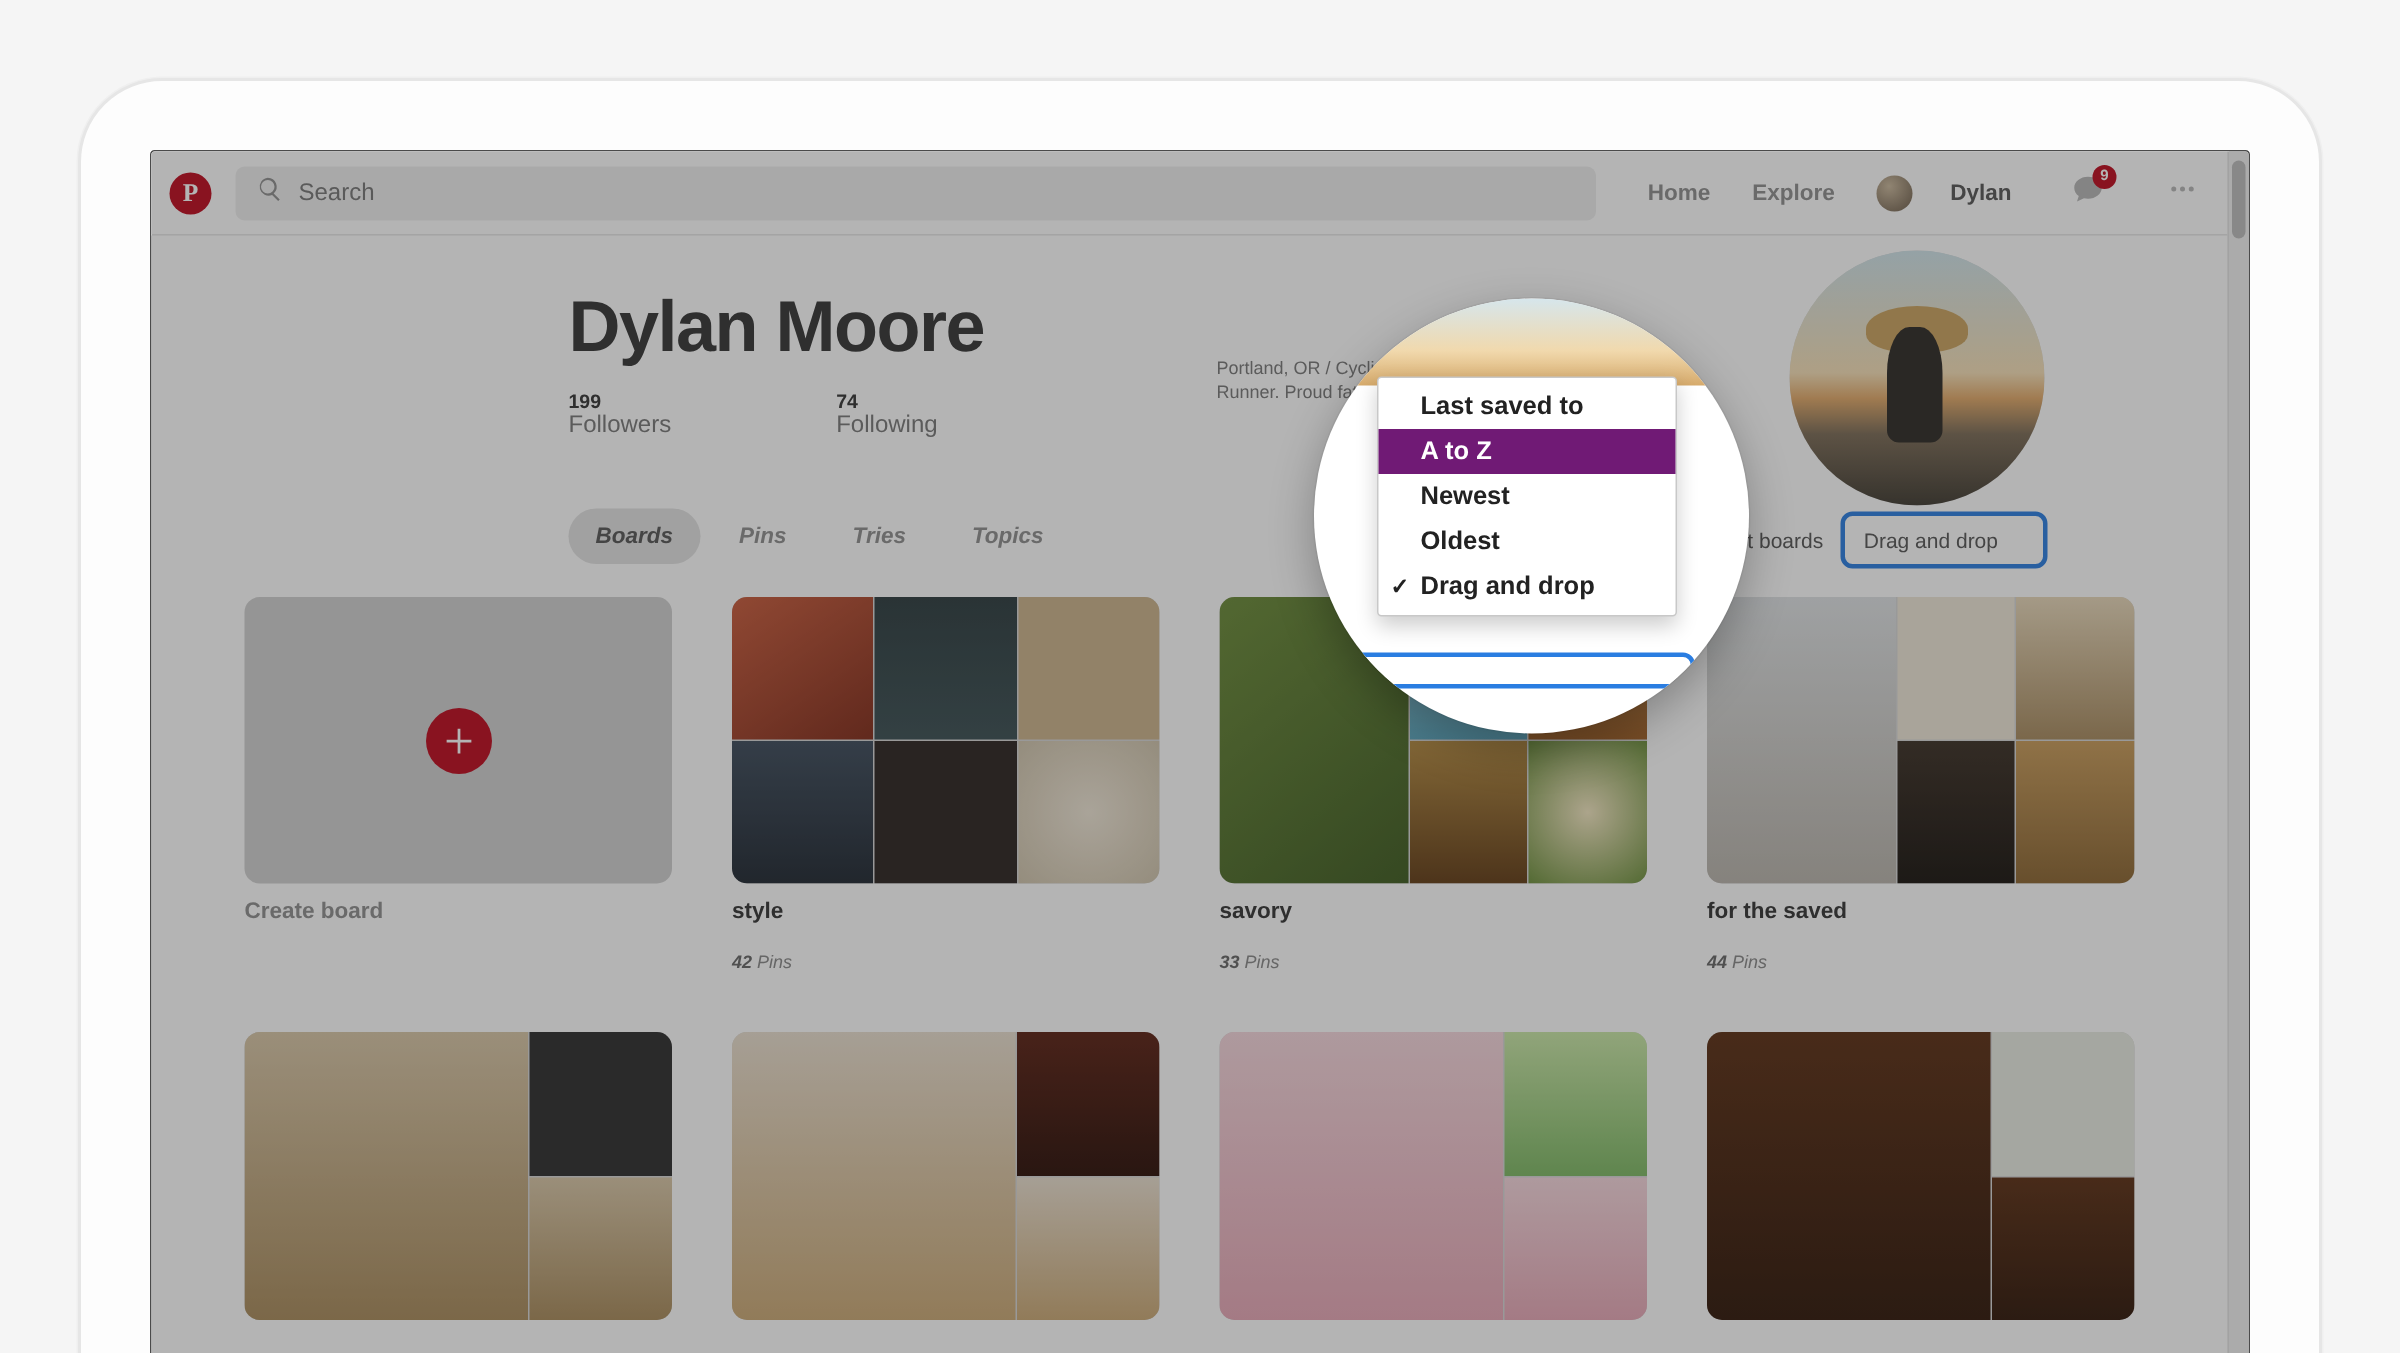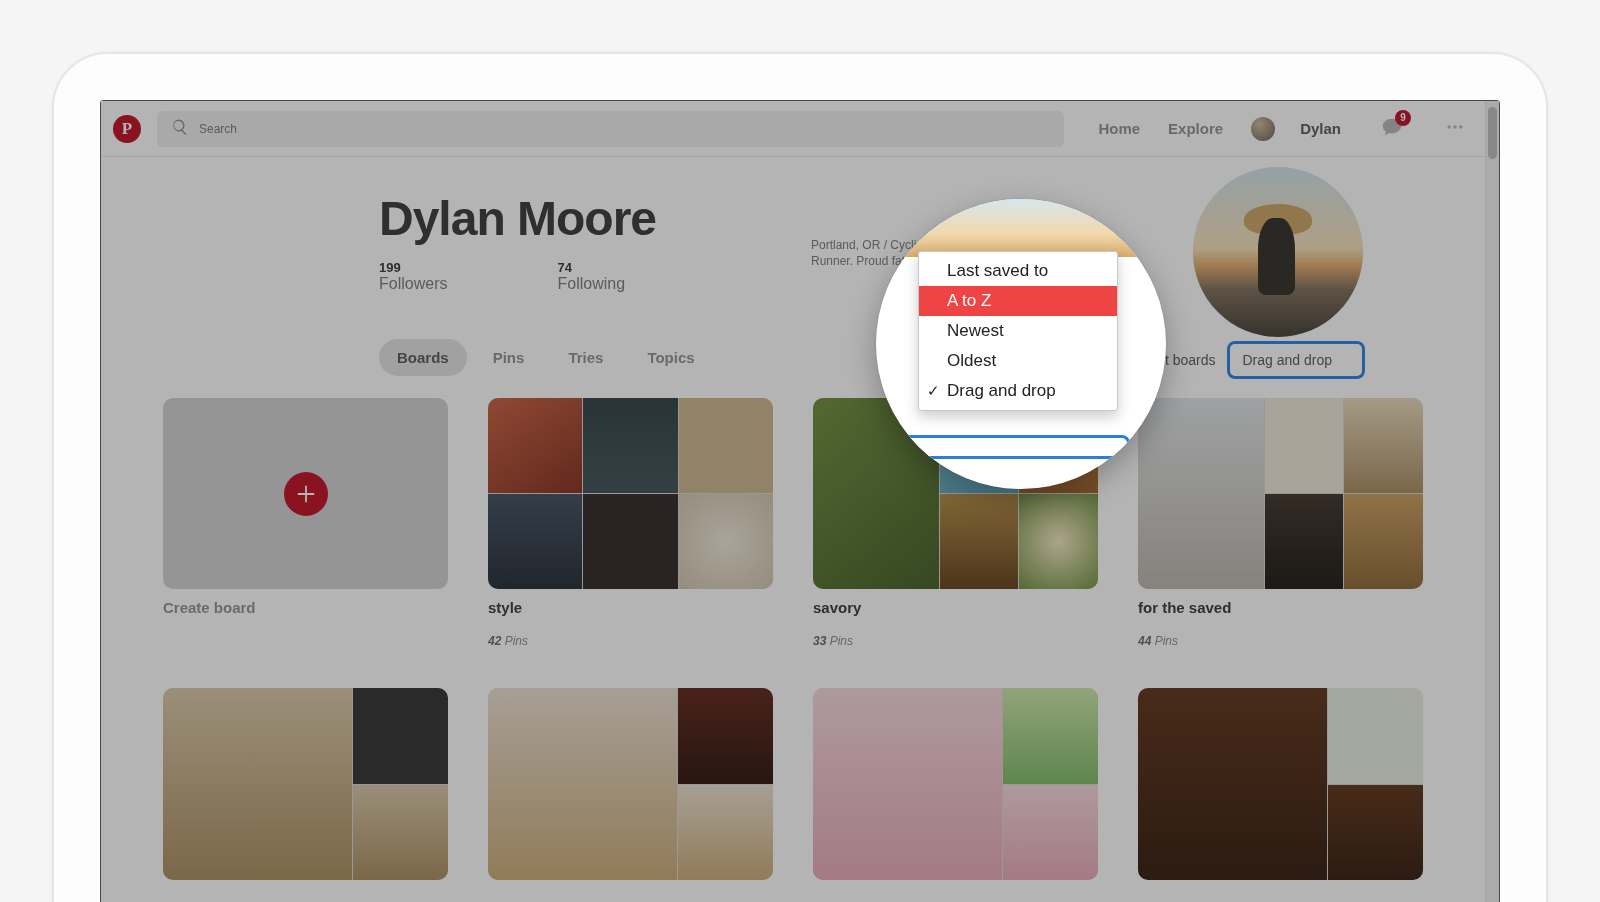--- a/index.html
+++ b/index.html
@@ -62,21 +62,21 @@
   .search {
     flex: 1; height: 36px;
     background: #efefef; border-radius: 6px;
     display: flex; align-items: center; gap: 10px;
     padding: 0 14px;
     color: #8e8e8e;
   }
   .search svg { width: 18px; height: 18px; fill: #8e8e8e; }
   .search input {
     flex: 1; border: 0; background: transparent; outline: none;
-    font-size: 12px; color: #8e8e8e;
+    font-size: 16px; color: #8e8e8e;
   }
   .navlinks { display: flex; align-items: center; gap: 28px; margin-left: 18px; }
   .navlink { color: #8e8e8e; font-weight: 700; font-size: 15px; cursor: pointer; }
   .user { display: flex; align-items: center; gap: 25px; margin-left: 12px; cursor: pointer; }
   .user .avatar { width: 24px; height: 24px; border-radius: 50%;
     background: radial-gradient(circle at 35% 30%, #c9b79b, #6a5a48); }
   .user .name { color: #555; font-weight: 700; font-size: 15px; }
   .msgbtn {
     position: relative; width: 30px; height: 30px; margin-left: 20px;
     display: flex; align-items: center; justify-content: center;
@@ -138,20 +138,21 @@
     padding-left: 216px;
     display: flex; align-items: center;
     margin-bottom: 22px;
     position: relative;
   }
   .tablist { display: flex; gap: 8px; }
   .tab {
     padding: 10px 18px; border-radius: 20px;
     font-size: 15px; font-weight: 700; color: #8e8e8e;
     cursor: pointer;
+    font-style: italic;
   }
   .tab.active { background: #e2e2e2; color: #555; }
   .sort-area {
     position: absolute; right: 58px; top: 2px;
     display: flex; align-items: center; gap: 12px;
   }
   .sort-label { font-size: 14px; color: #555; }
   .sort-select {
     padding: 8px 30px 8px 12px;
     border: 3px solid #2a7de1; border-radius: 8px;
@@ -261,23 +262,24 @@
     border-radius: 3px;
     box-shadow: 0 6px 14px rgba(0,0,0,0.2);
     padding: 4px 0;
   }
   .dropdown .item {
     padding: 5px 12px 5px 28px;
     font-size: 17px;
     color: #222;
     position: relative;
     cursor: pointer;
+    font-weight: bold;
   }
   .dropdown .item.selected {
-    background: #ef4444; color: #fff;
+    background: #701a75; color: #fff;
   }
   .dropdown .item .check {
     position: absolute; left: 8px; top: 6px;
     font-size: 15px; color: #222;
   }
 </style>
 </head>
 <body>
 
 <div class="device-outer">

